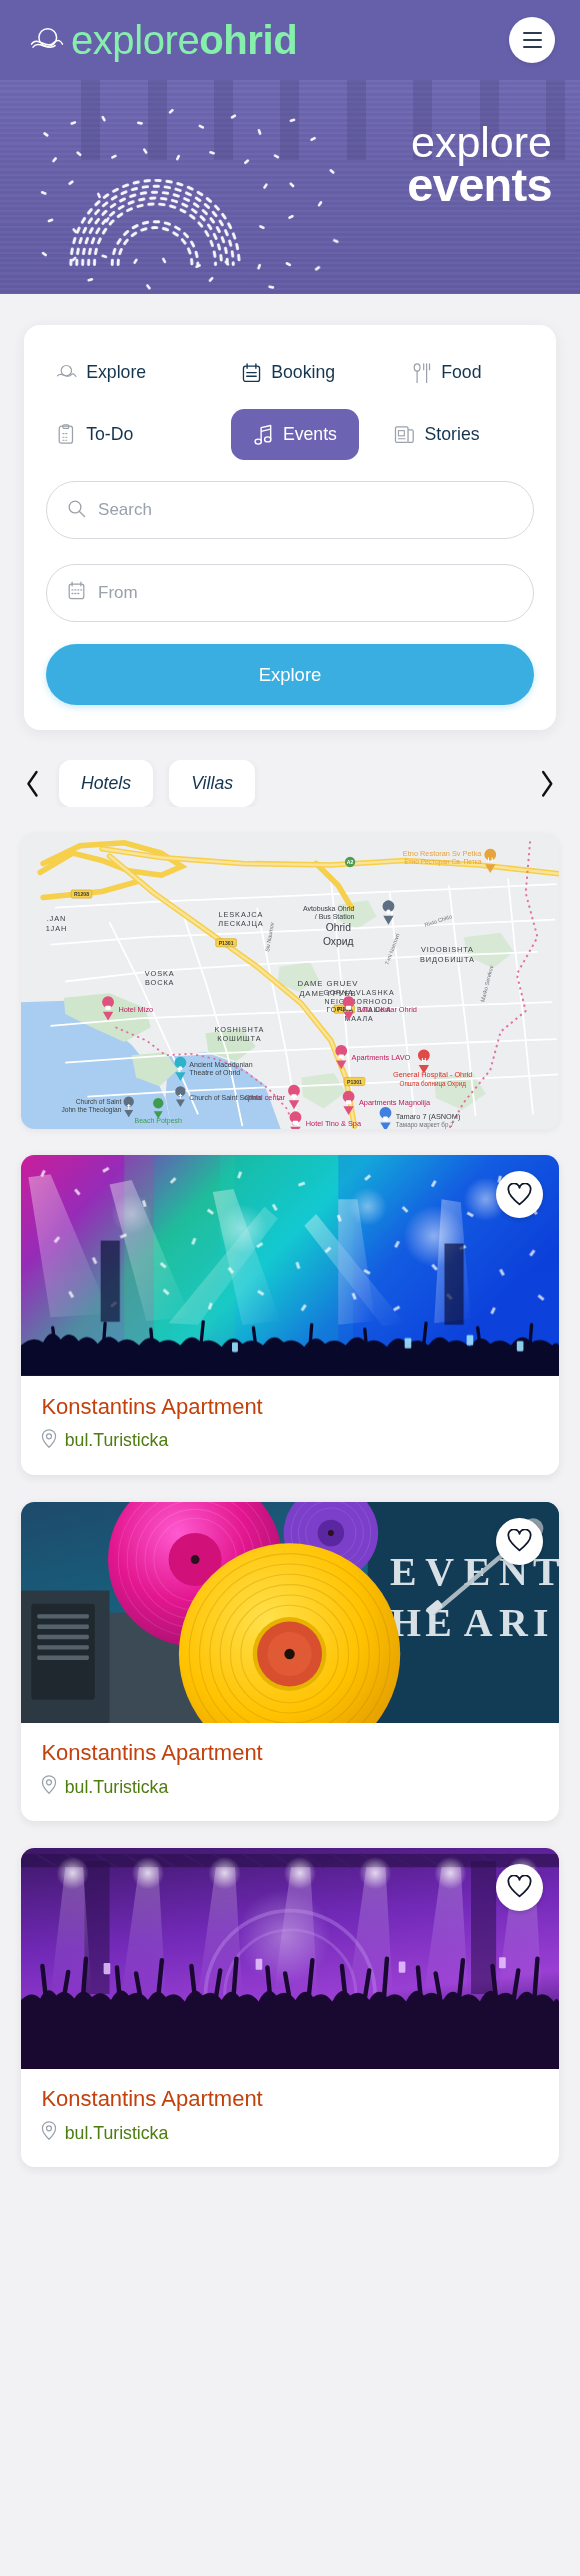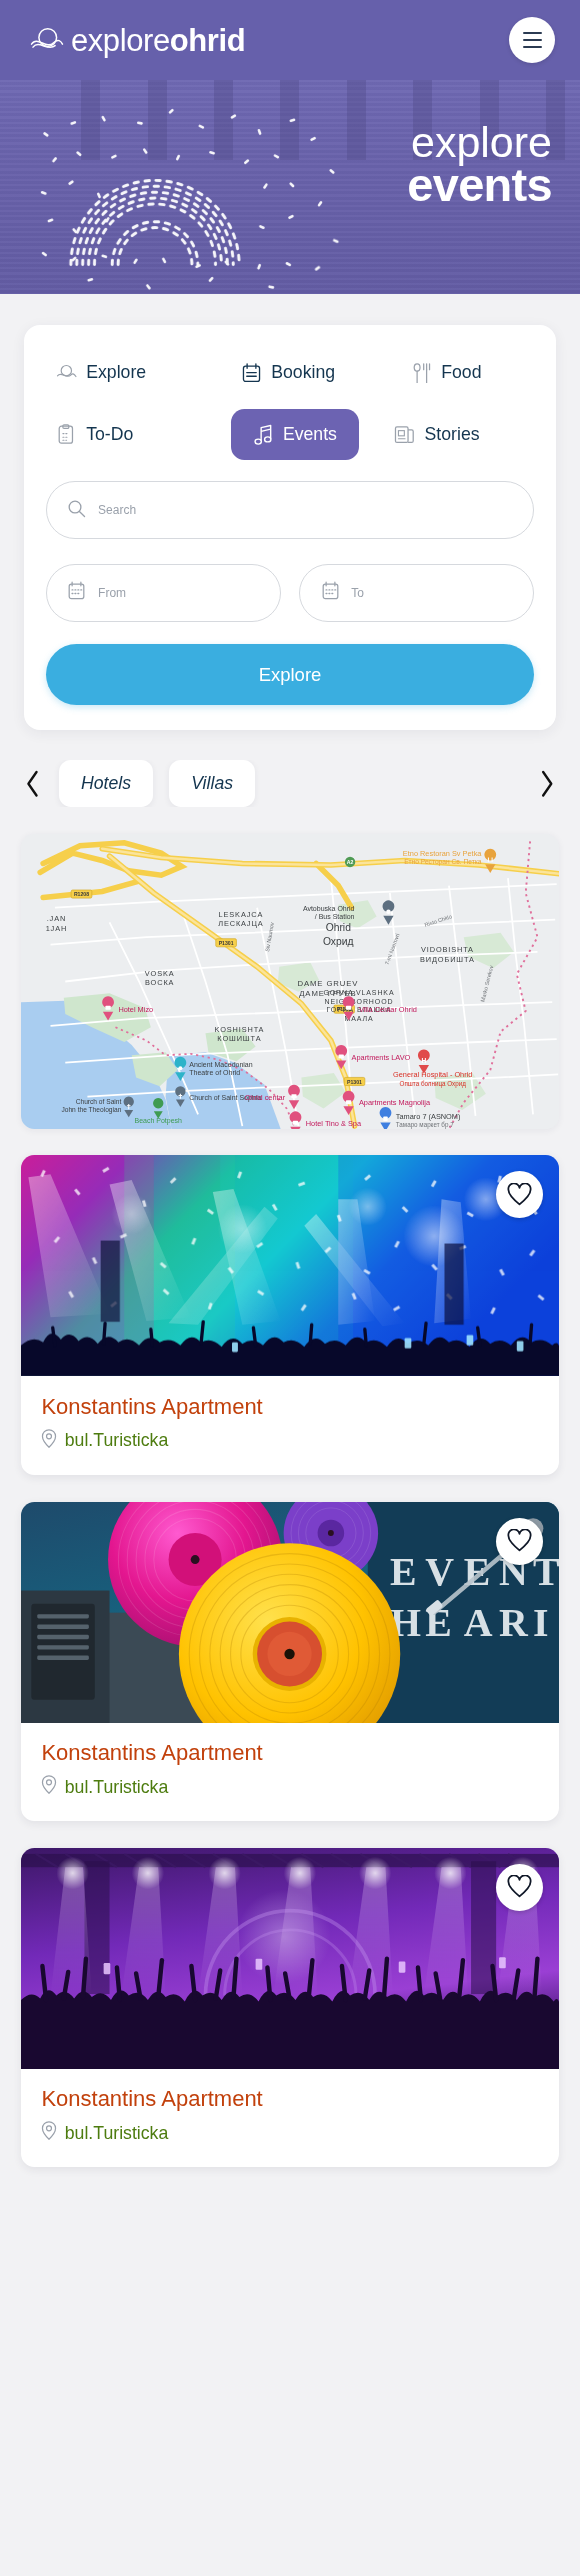--- a/index.html
+++ b/index.html
@@ -18,22 +18,22 @@
     height: 80px;
     background: #6660ab;
     display: flex;
     align-items: center;
     justify-content: space-between;
     padding: 0 25px 0 29.5px;
   }
   .brand { display: flex; align-items: center; gap: 7.4px; }
   .brand-logo { width: 34px; height: 29.5px; display: block; }
   .brand-text {
-    font-size: 31px;
-    color: #ffffff;
+    font-size: 40px;
+    color: #86efac;
     letter-spacing: -0.4px;
     line-height: 1;
     white-space: nowrap;
   }
   .brand-text .b-light { font-weight: 300; }
   .brand-text .b-bold { font-weight: 700; }
 
   .menu-btn {
     width: 46px; height: 46px; border-radius: 50%;
     background: #ffffff;
@@ -102,21 +102,21 @@
 
   .field {
     margin-top: 20.7px;
     height: 58px;
     border: 1.2px solid #d6d9de;
     border-radius: 29.5px;
     display: flex; align-items: center;
     gap: 11.8px;
     padding: 0 20.7px;
   }
-  .field .fph { color: #9aa1ab; font-size: 12px; }
+  .field .fph { color: #9aa1ab; font-size: 17px; }
   .field-row { display: flex; gap: 17.7px; }
   .field-row .field { flex: 1; margin-top: 25px; }
 
   .explore-btn {
     margin-top: 22px;
     height: 61px;
     border-radius: 31px;
     background: #3aaee0;
     color: #ffffff;
     font-size: 18.5px;
@@ -375,30 +375,20 @@
       <div class="field">
         <span>
           <svg width="19" height="20.7" viewBox="0 0 26 28">
             <rect x="3" y="4" width="20" height="20" rx="3" fill="none" stroke="#9aa1ab" stroke-width="1.7"></rect>
             <path d="M7 1.5v5M19 1.5v5" stroke="#9aa1ab" stroke-width="1.7" stroke-linecap="round"></path>
             <path d="M7 12h1M11 12h1M15 12h1M19 12h1M7 17h1M11 17h1M15 17h1" stroke="#9aa1ab" stroke-width="2" stroke-linecap="round"></path>
           </svg>
         </span>
         <span class="fph">From</span>
       </div>
-      <div class="field">
-        <span>
-          <svg width="19" height="20.7" viewBox="0 0 26 28">
-            <rect x="3" y="4" width="20" height="20" rx="3" fill="none" stroke="#9aa1ab" stroke-width="1.7"></rect>
-            <path d="M7 1.5v5M19 1.5v5" stroke="#9aa1ab" stroke-width="1.7" stroke-linecap="round"></path>
-            <path d="M7 12h1M11 12h1M15 12h1M19 12h1M7 17h1M11 17h1M15 17h1" stroke="#9aa1ab" stroke-width="2" stroke-linecap="round"></path>
-          </svg>
-        </span>
-        <span class="fph">To</span>
-      </div>
     </div>
 
     <div class="explore-btn">Explore</div>
   </div>
 
   <div class="chips-wrap">
     <div class="chev">
       <svg width="17.7" height="29.5" viewBox="0 0 24 40">
           <path d="M17 4L6 20l11 16" fill="none" stroke="#111111" stroke-width="3.2" stroke-linecap="round" stroke-linejoin="round"></path>
         </svg>

